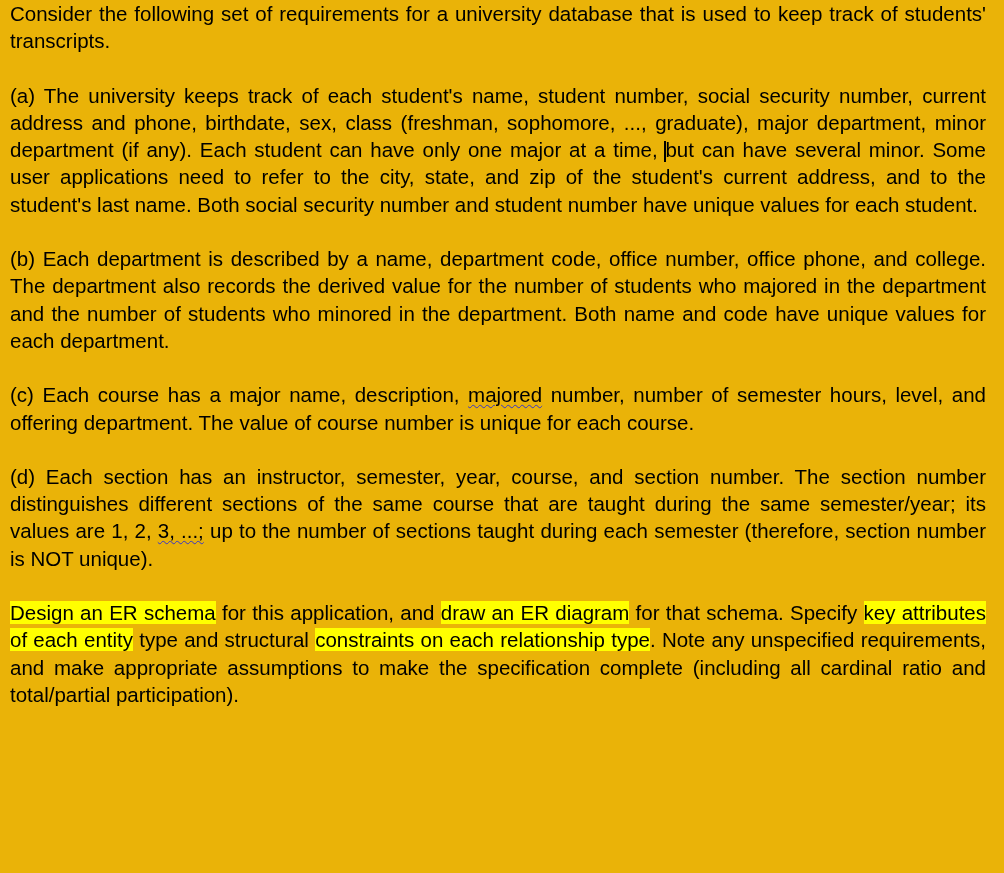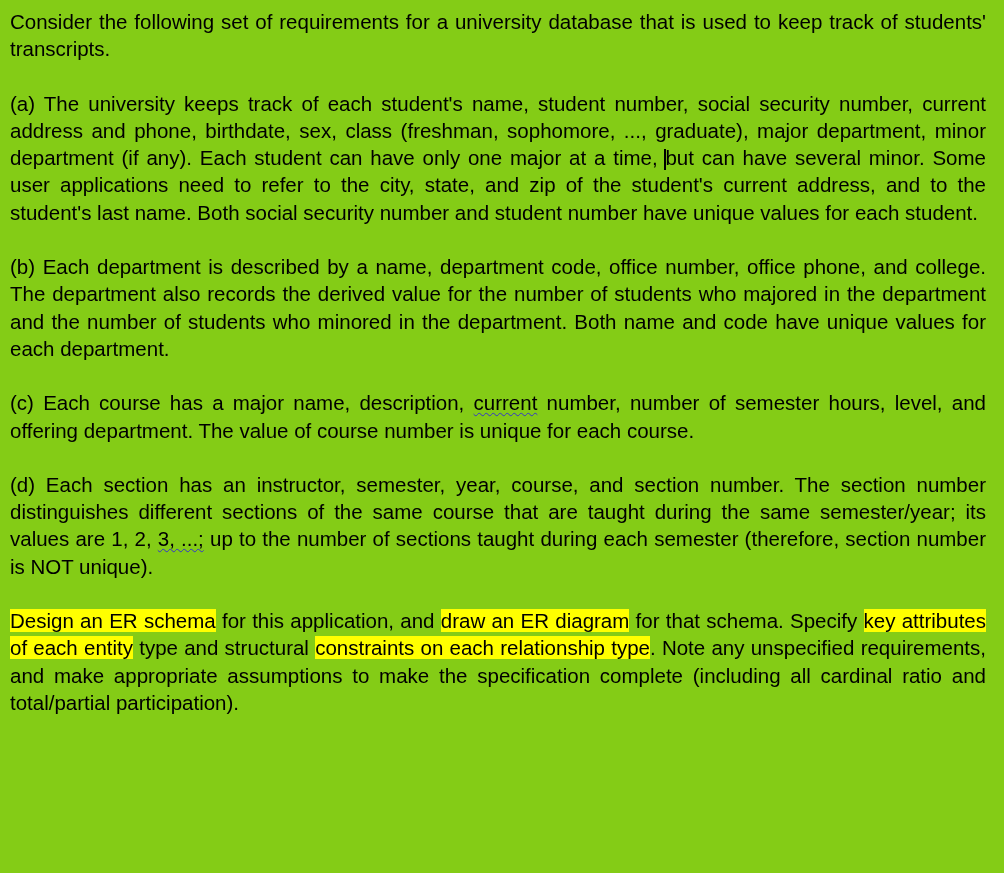--- a/index.html
+++ b/index.html
@@ -6,24 +6,24 @@
   html, body {
     margin: 0;
     padding: 0;
     background: #ffffff;
   }
 
   #page {
     position: relative;
     width: 1004px;
     height: 873px;
-    background: #84cc16;
+    background: #eab308;
     overflow: hidden;
     box-sizing: border-box;
-    padding: 8px 18px 0 10px;
+    padding: 0 18px 0 10px;
     font-family: "Liberation Sans", "DejaVu Sans", sans-serif;
     font-size: 20.5px;
     line-height: 27.3px;
     color: #000000;
     -webkit-font-smoothing: antialiased;
   }
 
   p.para {
     margin: 0 0 27px 0;
     text-align: justify;
@@ -81,21 +81,21 @@
 
   <p class="para">
     <span>(a) The university keeps track of each student's name, student number, social security number, current address and phone, birthdate, sex, class (freshman, sophomore, ..., graduate), major department, minor department (if any). Each student can have only one major at a time, </span><span class="caret"></span><span>but can have several minor.  Some user applications need to refer to the city, state, and zip of the student's current address, and to the student's last name. Both social security number and student number have unique values for each student.</span>
   </p>
 
   <p class="para">
     <span>(b) Each department is described by a name, department code, office number, office phone, and college. The department also records the derived value for the number of students who majored in the department and the number of students who minored in the department. Both name and code have unique values for each department.</span>
   </p>
 
   <p class="para">
-    <span>(c) Each course has a major name, description, </span><span class="squiggle">current</span><span> number, number of semester hours, level, and offering department. The value of course number is unique for each course.</span>
+    <span>(c) Each course has a major name, description, </span><span class="squiggle">majored</span><span> number, number of semester hours, level, and offering department. The value of course number is unique for each course.</span>
   </p>
 
   <p class="para">
     <span>(d) Each section has an instructor, semester, year, course, and section number. The section number distinguishes different sections of the same course that are taught during the same semester/year; its values are 1, 2, </span><span class="squiggle nowrap">3, ...;</span><span> up to the number of sections taught during each semester (therefore, section number is NOT unique).</span>
   </p>
 
 
   <p class="para">
     <span class="hl">Design an ER schema</span><span> for this application, and </span><span class="hl">draw an ER diagram</span><span> for that schema. Specify </span><span class="hl">key attributes of each entity</span><span> type and structural </span><span class="hl">constraints on each relationship type</span><span>. Note any unspecified requirements, and make appropriate assumptions to make the specification complete (including all cardinal ratio and total/partial participation).</span>
   </p>

